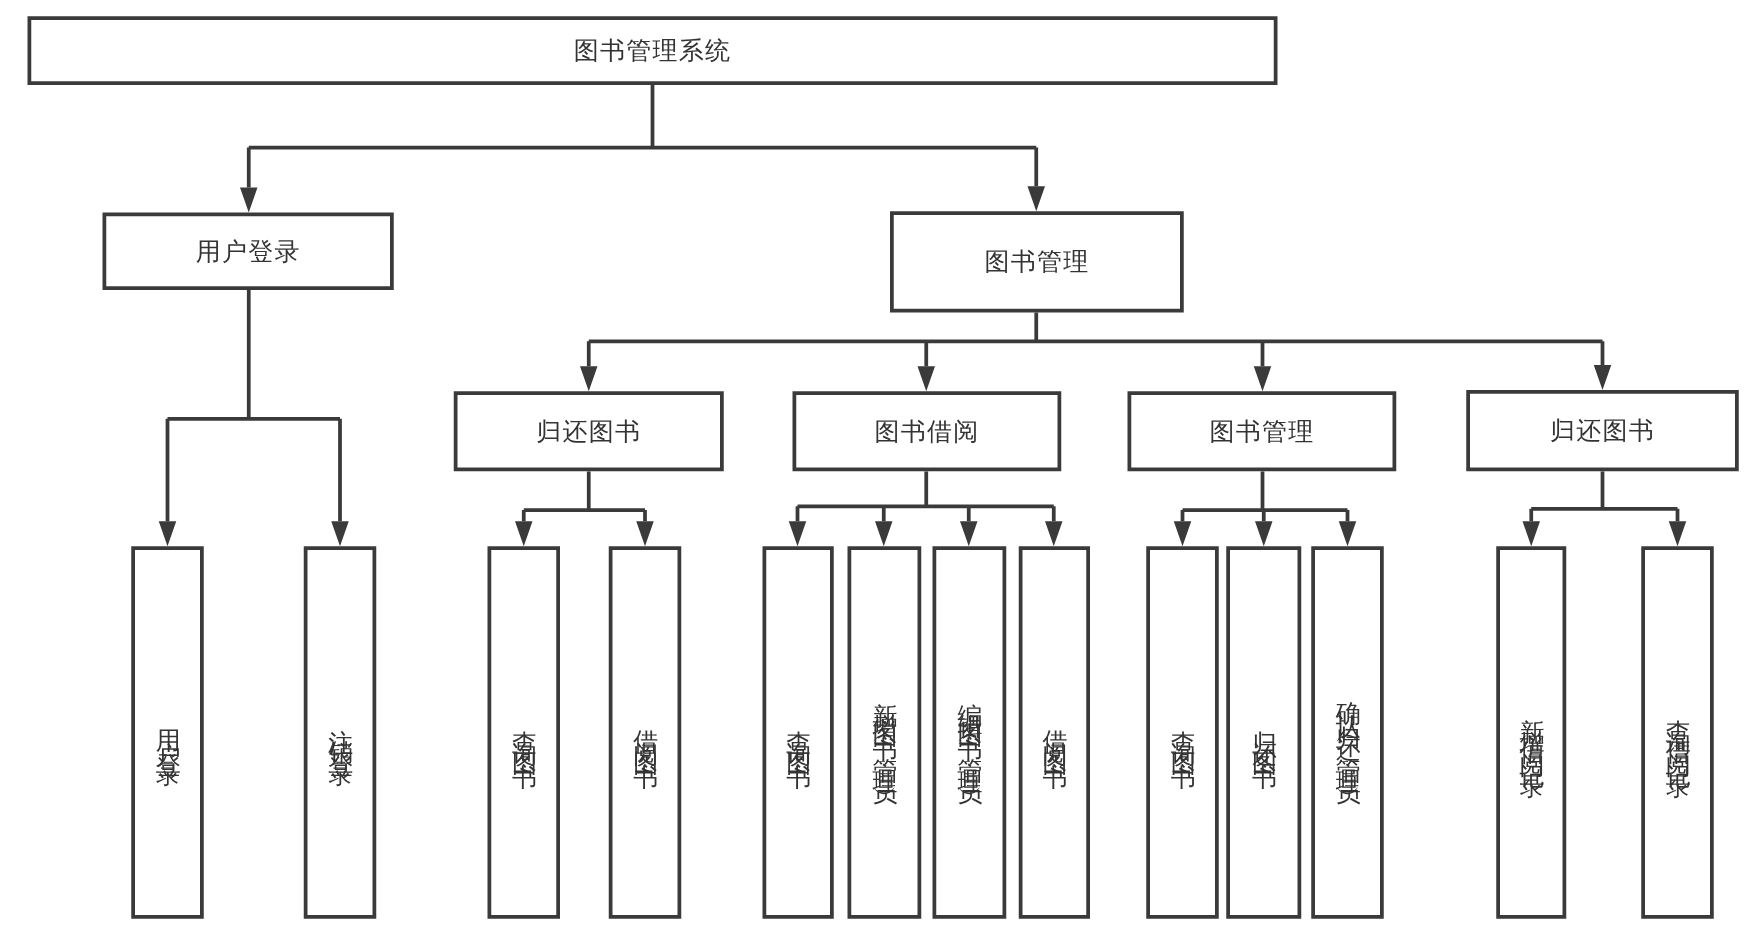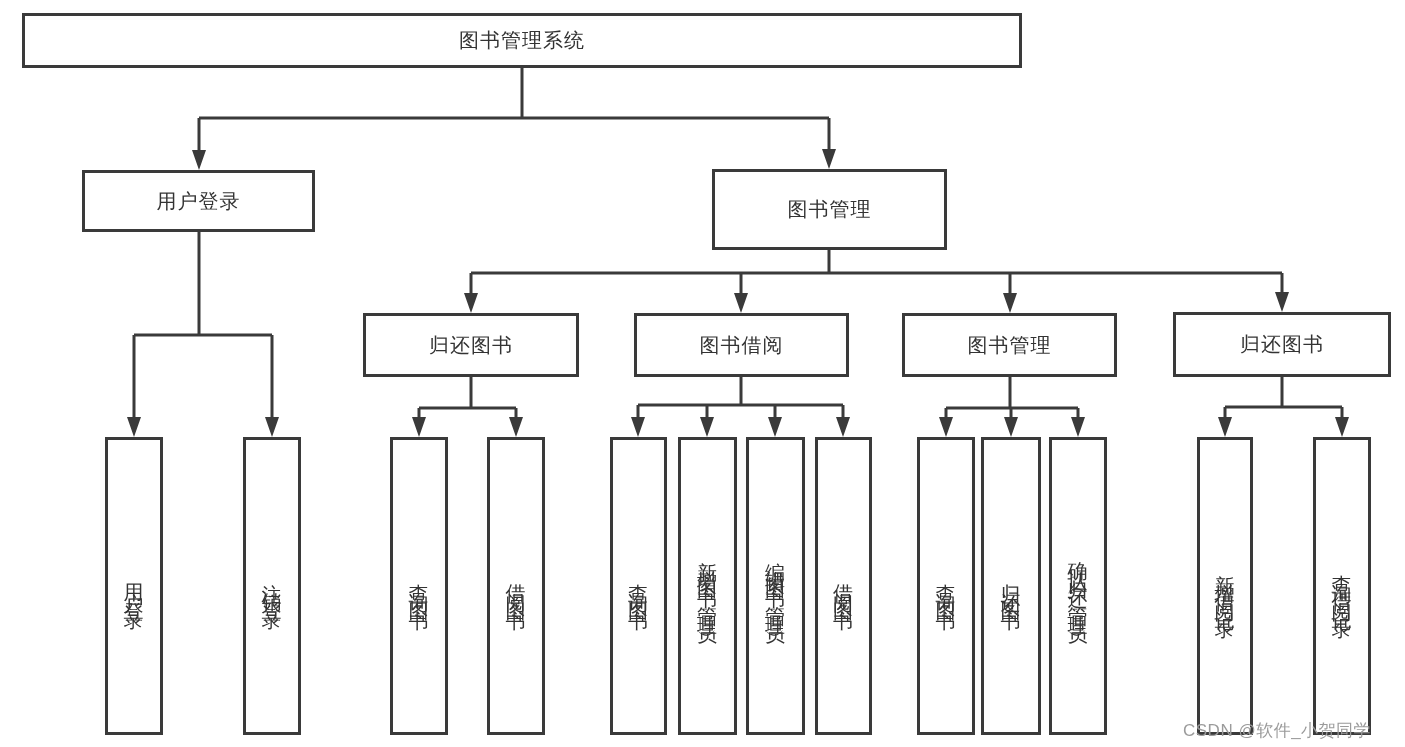--- a/index.html
+++ b/index.html
@@ -139,15 +139,14 @@
     <span class="v-label">确认归还（管理员）</span>
   </div>
 
   <div class="box v-box" style="left:1197px;top:437px;width:56px;height:298px">
     <span class="v-label">新增借阅记录</span>
   </div>
   <div class="box v-box" style="left:1313px;top:437px;width:58px;height:298px">
     <span class="v-label">查询借阅记录</span>
   </div>
 
-  <div class="watermark">CSDN @软件_小贺同学</div>
 
 </div>
 
 </body></html>

